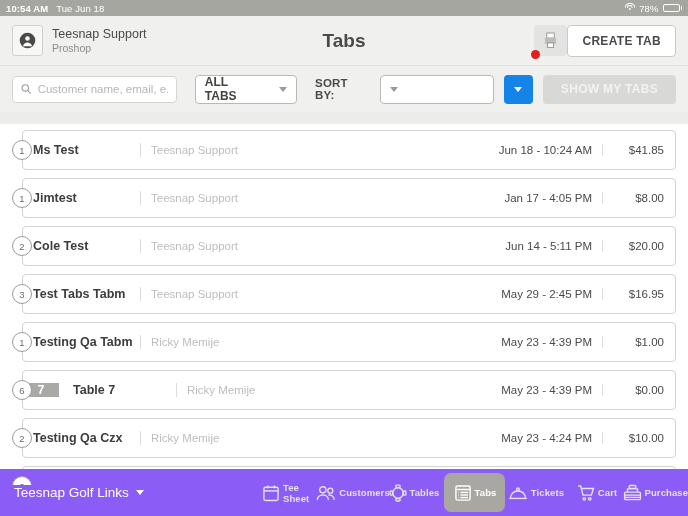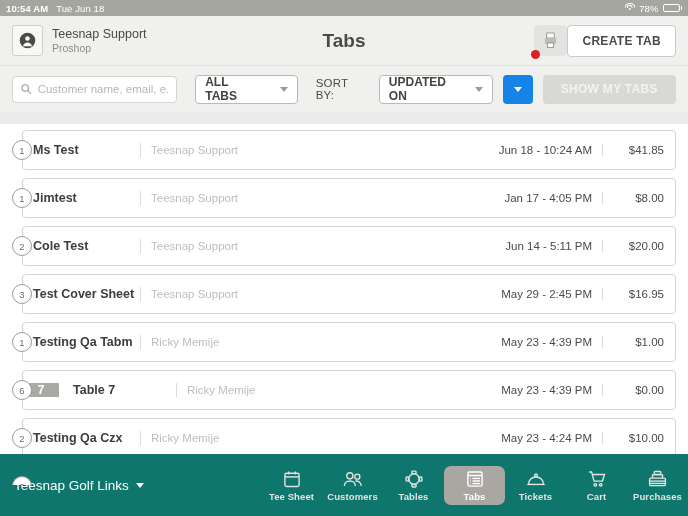--- a/index.html
+++ b/index.html
@@ -86,21 +86,21 @@
   .select-box {
     height: 29px; background: #fff; border: 1px solid #b9b9b6; border-radius: 4px;
     display: flex; align-items: center; justify-content: space-between;
     padding: 0 9px; font-size: 12px; font-weight: 700; color: #43433f; gap: 22px;
   }
   .select-all-tabs { width: 104px; margin-left: 8px; }
   .select-sort { width: 116px; }
   .caret { width: 0; height: 0; border-left: 4.5px solid transparent;
            border-right: 4.5px solid transparent; border-top: 5px solid #9a9a97; }
   .caret-white { border-top-color: #ffffff; }
-  .sortby-label { font-size: 11.5px; font-weight: 400; color: #4a4a48; letter-spacing: .2px; margin-left: 8px; }
+  .sortby-label { font-size: 11.5px; font-weight: 700; color: #4a4a48; letter-spacing: .2px; margin-left: 8px; }
   .blue-btn {
     width: 30px; height: 29px; background: #1484e8; border-radius: 4px;
     display: flex; align-items: center; justify-content: center;
   }
   .show-my-tabs {
     margin-left: auto; width: 136px; height: 29px; background: #d8d8d6;
     border-radius: 4px; display: flex; align-items: center; justify-content: center;
     font-size: 12px; font-weight: 700; color: #f2f2f1; letter-spacing: .3px;
   }
 
@@ -142,30 +142,30 @@
     padding-right: 10px; font-size: 11.5px; color: #4a4a48;
     border-right: 1px solid #dcdcd9; white-space: nowrap;
   }
   .row-amount {
     width: 72px; display: flex; align-items: center; justify-content: flex-end;
     padding-right: 11px; font-size: 11.5px; color: #4a4a48; flex-shrink: 0;
   }
 
   
   .bottomnav {
-    position: absolute; left: 0; bottom: 0; width: 688px; height: 62px;
-    background: #0f766e; display: flex; align-items: center; padding-left: 14px;
+    position: absolute; left: 0; bottom: 0; width: 688px; height: 47px;
+    background: #8b5cf6; display: flex; align-items: center; padding-left: 14px;
   }
   .course-sel { display: flex; align-items: center; gap: 7px;
     font-size: 13.5px; color: #ffffff; }
   .course-caret { width: 0; height: 0; border-left: 4.5px solid transparent;
     border-right: 4.5px solid transparent; border-top: 5px solid #ffffff; }
   .navitems { margin-left: auto; display: flex; align-items: stretch; height: 47px; }
   .navitem {
-    width: 61px; display: flex; flex-direction: column; align-items: center;
+    width: 61px; display: flex; align-items: center;
     justify-content: center; gap: 2px; color: #e4e3e0;
     font-size: 9.5px; font-weight: 700; letter-spacing: .1px;
   }
   .navitem.active { background: #a9a7a1; border-radius: 7px; color: #ffffff; margin: 4px 0; }
   .navicon { height: 21px; display: flex; align-items: flex-end; }
 </style>
 </head>
 <body>
 
 <div id="app">
@@ -222,21 +222,20 @@
         <line x1="12.5" y1="12.5" x2="18" y2="18" stroke="#9a9a97" stroke-width="2" stroke-linecap="round"></line>
       </svg>
       <input class="search-input" type="text" placeholder="Customer name, email, e..." style="">
     </div>
     <div class="select-box select-all-tabs">
       <span>ALL TABS</span>
       <span class="caret"></span>
     </div>
     <span class="sortby-label">SORT BY:</span>
     <div class="select-box select-sort">
-      <span>UPDATED ON</span>
       <span class="caret"></span>
     </div>
     <div class="blue-btn">
       <span class="caret caret-white"></span>
     </div>
     <div class="show-my-tabs">SHOW MY TABS</div>
   </div>
 
   <div class="band"></div>
 
@@ -263,21 +262,21 @@
         <div class="row-card">
           <div class="row-name">Cole Test</div>
           <div class="row-owner">Teesnap Support</div>
           <div class="row-date">Jun 14 - 5:11 PM</div>
           <div class="row-amount">$20.00</div>
         </div>
         <div class="row-badge">2</div>
       </div>
       <div class="row-wrap">
         <div class="row-card">
-          <div class="row-name">Test Cover Sheet</div>
+          <div class="row-name">Test Tabs Tabm</div>
           <div class="row-owner">Teesnap Support</div>
           <div class="row-date">May 29 - 2:45 PM</div>
           <div class="row-amount">$16.95</div>
         </div>
         <div class="row-badge">3</div>
       </div>
       <div class="row-wrap">
         <div class="row-card">
           <div class="row-name">Testing Qa Tabm</div>
           <div class="row-owner">Ricky Memije</div>

